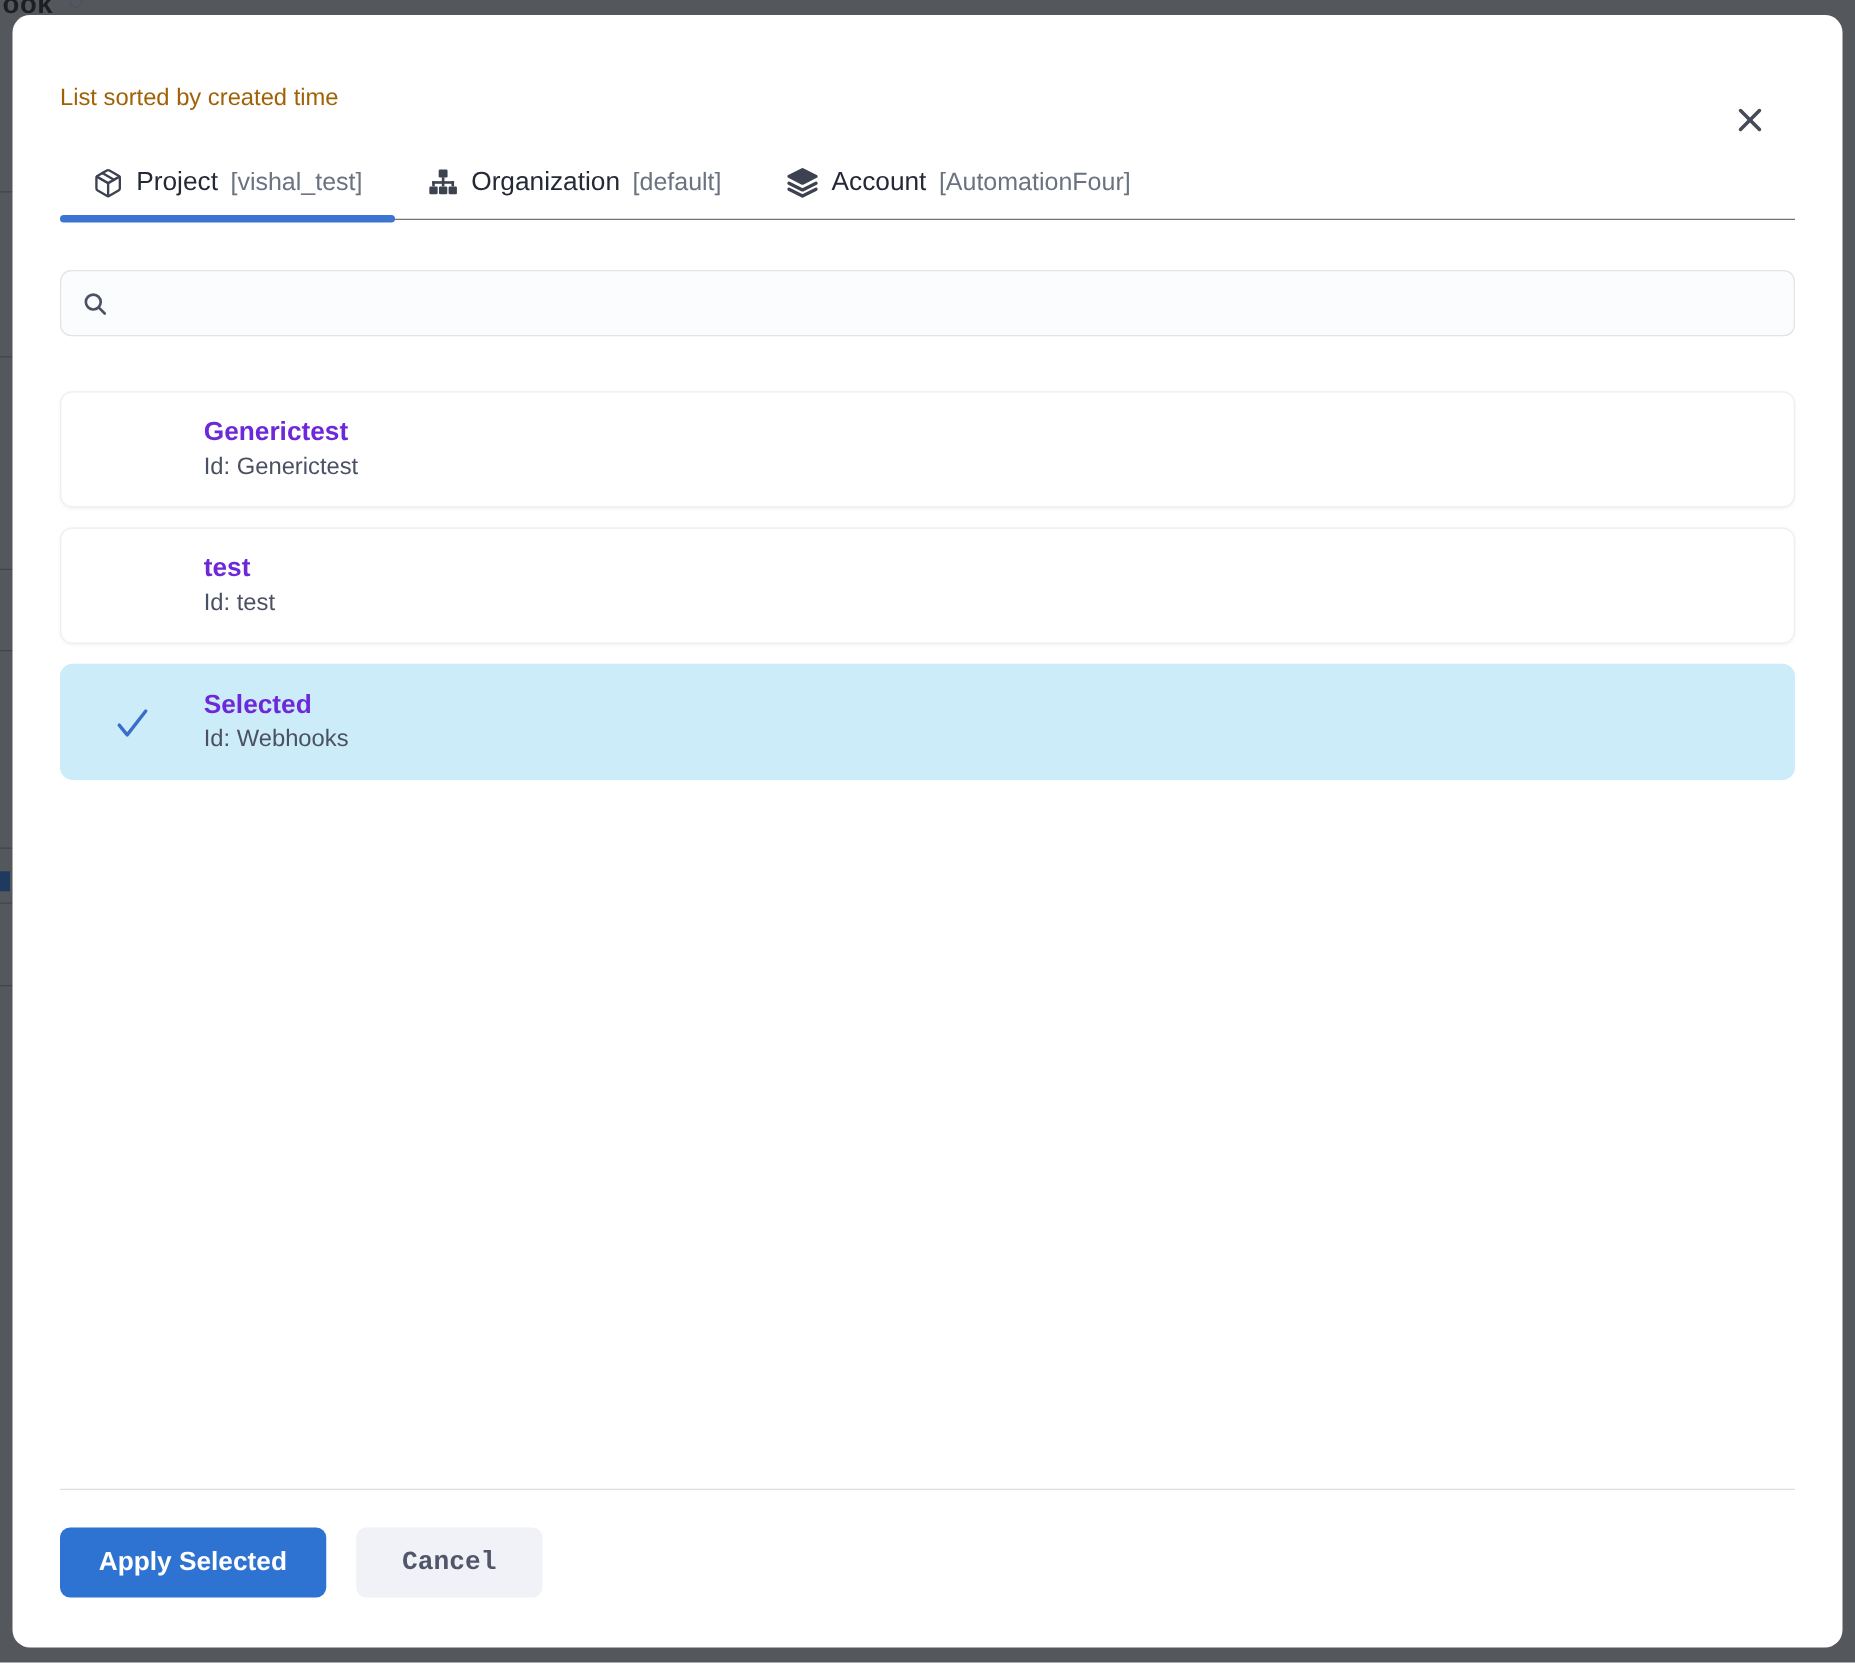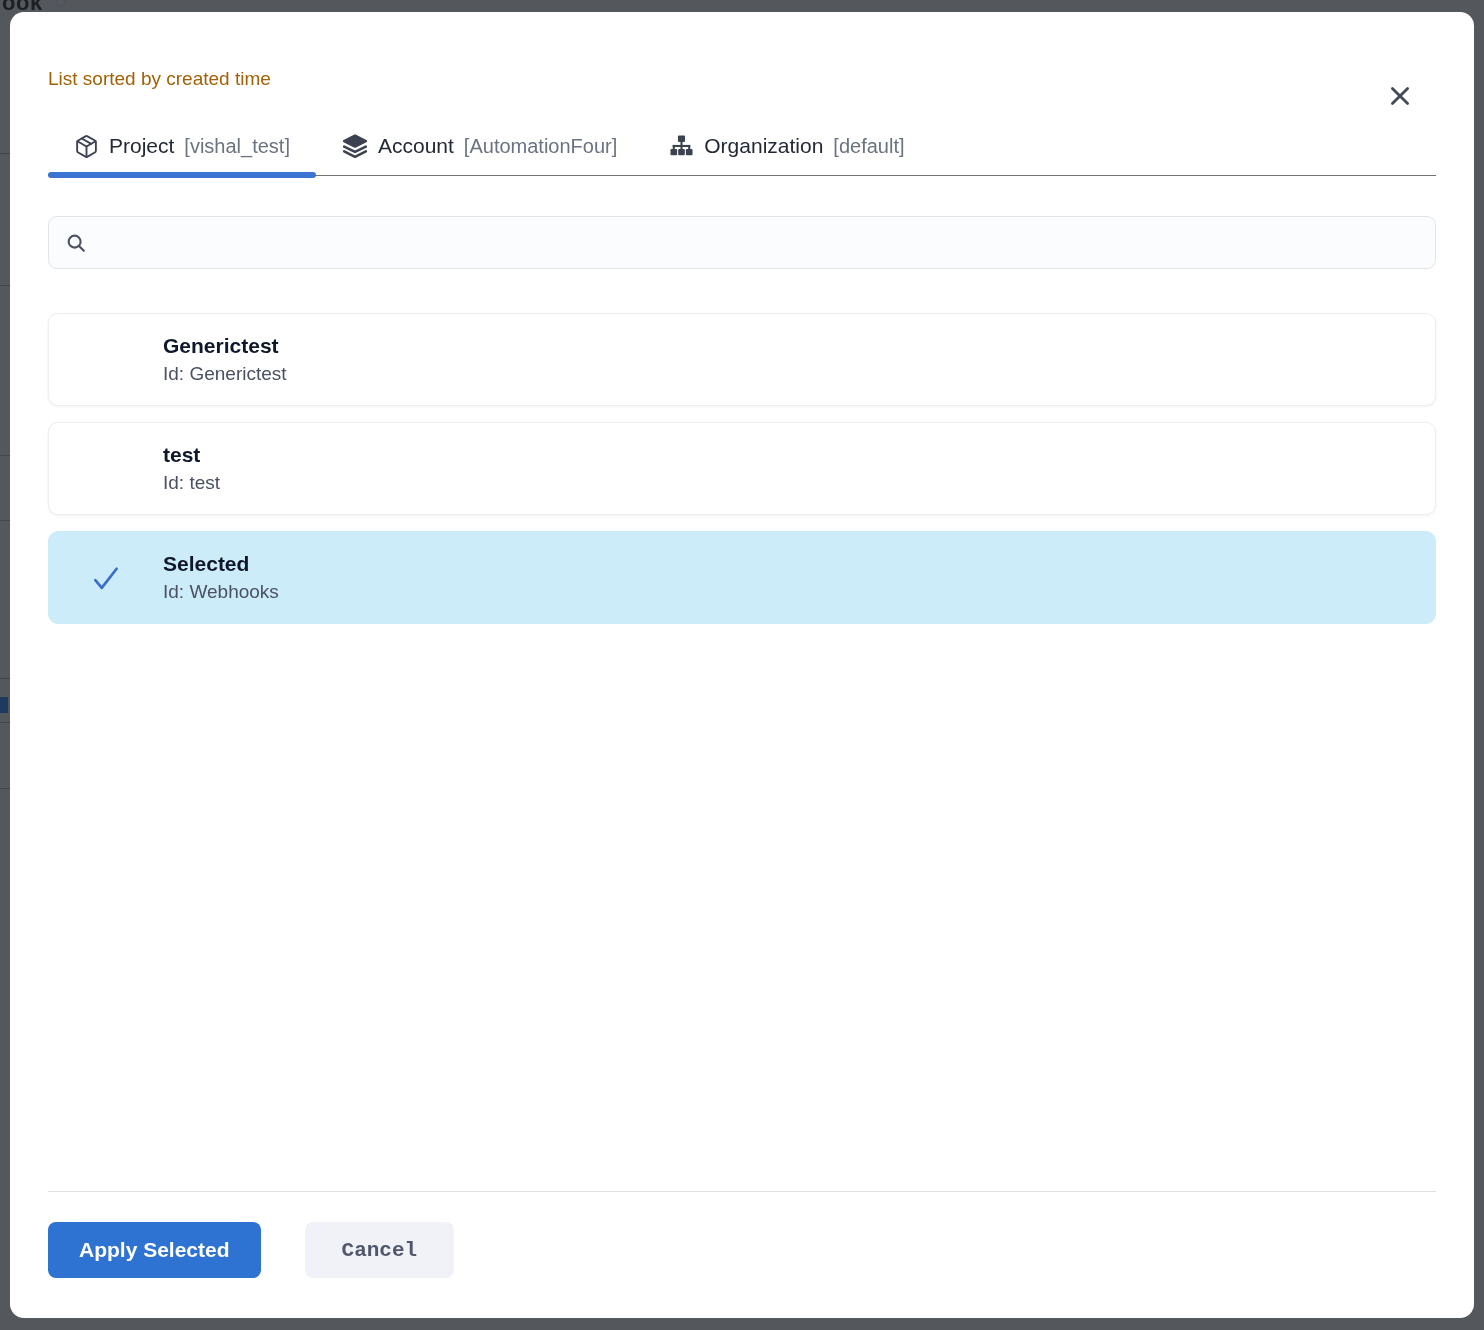--- a/index.html
+++ b/index.html
@@ -76,27 +76,27 @@
     box-shadow:0 1px 3px rgba(25,30,40,0.06);
     display:flex; align-items:center; cursor:pointer;
   }
   .webhook-item.selected {
     background:#cdecf9; border-color:#cdecf9; box-shadow:none;
   }
   .check-zone {
     width:114px; display:flex; align-items:center; justify-content:center; flex:0 0 114px;
   }
   .item-text { display:flex; flex-direction:column; gap:5px; }
-  .item-title { font-size:21px; font-weight:700; color:#0f172a; }
+  .item-title { font-size:21px; font-weight:700; color:#6d28d9; }
   .item-id { font-size:19px; color:#4a5163; }
 
   
   .modal-footer { position:absolute; left:38px; right:38px; bottom:0; }
   .footer-divider { height:1px; background:#dcdfe3; }
-  .footer-buttons { display:flex; gap:44px; margin-top:30px; margin-bottom:40px; }
+  .footer-buttons { display:flex; gap:24px; margin-top:30px; margin-bottom:40px; }
   .btn {
     height:56px; border:none; border-radius:8px; font-size:21px; font-weight:700;
     cursor:pointer; font-family:"Liberation Sans", sans-serif;
     display:flex; align-items:center; justify-content:center;
   }
   .btn-primary { background:#2e72d2; color:#ffffff; padding:0 31px; }
   .btn-secondary { background:#f1f2f7; color:#51566a; padding:0 37px;font-family:Liberation Mono, monospace; }
 </style>
 </head>
 <body>
@@ -133,51 +133,51 @@
         <span class="icon">
           <svg width="25" height="25" viewBox="0 0 24 24" fill="none" stroke="#3d4250" stroke-width="1.8" stroke-linecap="round" stroke-linejoin="round">
             <path d="M21 16V8a2 2 0 0 0-1-1.73l-7-4a2 2 0 0 0-2 0l-7 4A2 2 0 0 0 3 8v8a2 2 0 0 0 1 1.73l7 4a2 2 0 0 0 2 0l7-4A2 2 0 0 0 21 16z"></path>
             <path d="M7.5 4.27l9 5.15"></path>
             <polyline points="3.29 7 12 12 20.71 7"></polyline>
             <line x1="12" y1="22" x2="12" y2="12"></line>
           </svg>
         </span>
         <span class="tab-label">Project</span>
         <span class="tab-context">[vishal_test]</span>
-      </button>
-
-      <button class="tab">
-        <span class="icon">
-          <svg width="26" height="26" viewBox="0 0 24 24" fill="none" stroke="#3d4250" stroke-width="2.4" stroke-linejoin="round" stroke-linecap="round">
-            <path d="M12 2.5L22 7.5l-10 5-10-5z" fill="#3d4250"></path>
-            <path d="M2 12.5l10 5 10-5"></path>
-            <path d="M2 17l10 5 10-5"></path>
-          </svg>
-        </span>
-        <span class="tab-label">Account</span>
-        <span class="tab-context">[AutomationFour]</span>
       </button>
 
       <button class="tab">
         <span class="icon">
           <svg width="25" height="25" viewBox="0 0 24 24" fill="#3d4250" stroke="none">
             <rect x="8.6" y="1.5" width="6.8" height="6.2" rx="1"></rect>
             <rect x="11" y="7.5" width="2" height="4.5"></rect>
             <rect x="3.6" y="10.5" width="16.8" height="2"></rect>
             <rect x="3.6" y="10.5" width="2" height="4"></rect>
             <rect x="11" y="10.5" width="2" height="4"></rect>
             <rect x="18.4" y="10.5" width="2" height="4"></rect>
             <rect x="1.4" y="14.5" width="6.4" height="6" rx="1"></rect>
             <rect x="8.8" y="14.5" width="6.4" height="6" rx="1"></rect>
             <rect x="16.2" y="14.5" width="6.4" height="6" rx="1"></rect>
           </svg>
         </span>
         <span class="tab-label">Organization</span>
         <span class="tab-context">[default]</span>
       </button>
+
+      <button class="tab">
+        <span class="icon">
+          <svg width="26" height="26" viewBox="0 0 24 24" fill="none" stroke="#3d4250" stroke-width="2.4" stroke-linejoin="round" stroke-linecap="round">
+            <path d="M12 2.5L22 7.5l-10 5-10-5z" fill="#3d4250"></path>
+            <path d="M2 12.5l10 5 10-5"></path>
+            <path d="M2 17l10 5 10-5"></path>
+          </svg>
+        </span>
+        <span class="tab-label">Account</span>
+        <span class="tab-context">[AutomationFour]</span>
+      </button>
     </div>
 
     <div class="search-box">
       <span style="display:flex;">
         <svg width="22" height="22" viewBox="0 0 24 24" fill="none" stroke="#4b5162" stroke-width="2.3" stroke-linecap="round">
           <circle cx="10.5" cy="10.5" r="6.5"></circle>
           <line x1="15.6" y1="15.6" x2="20.5" y2="20.5"></line>
         </svg>
       </span>
     </div>

